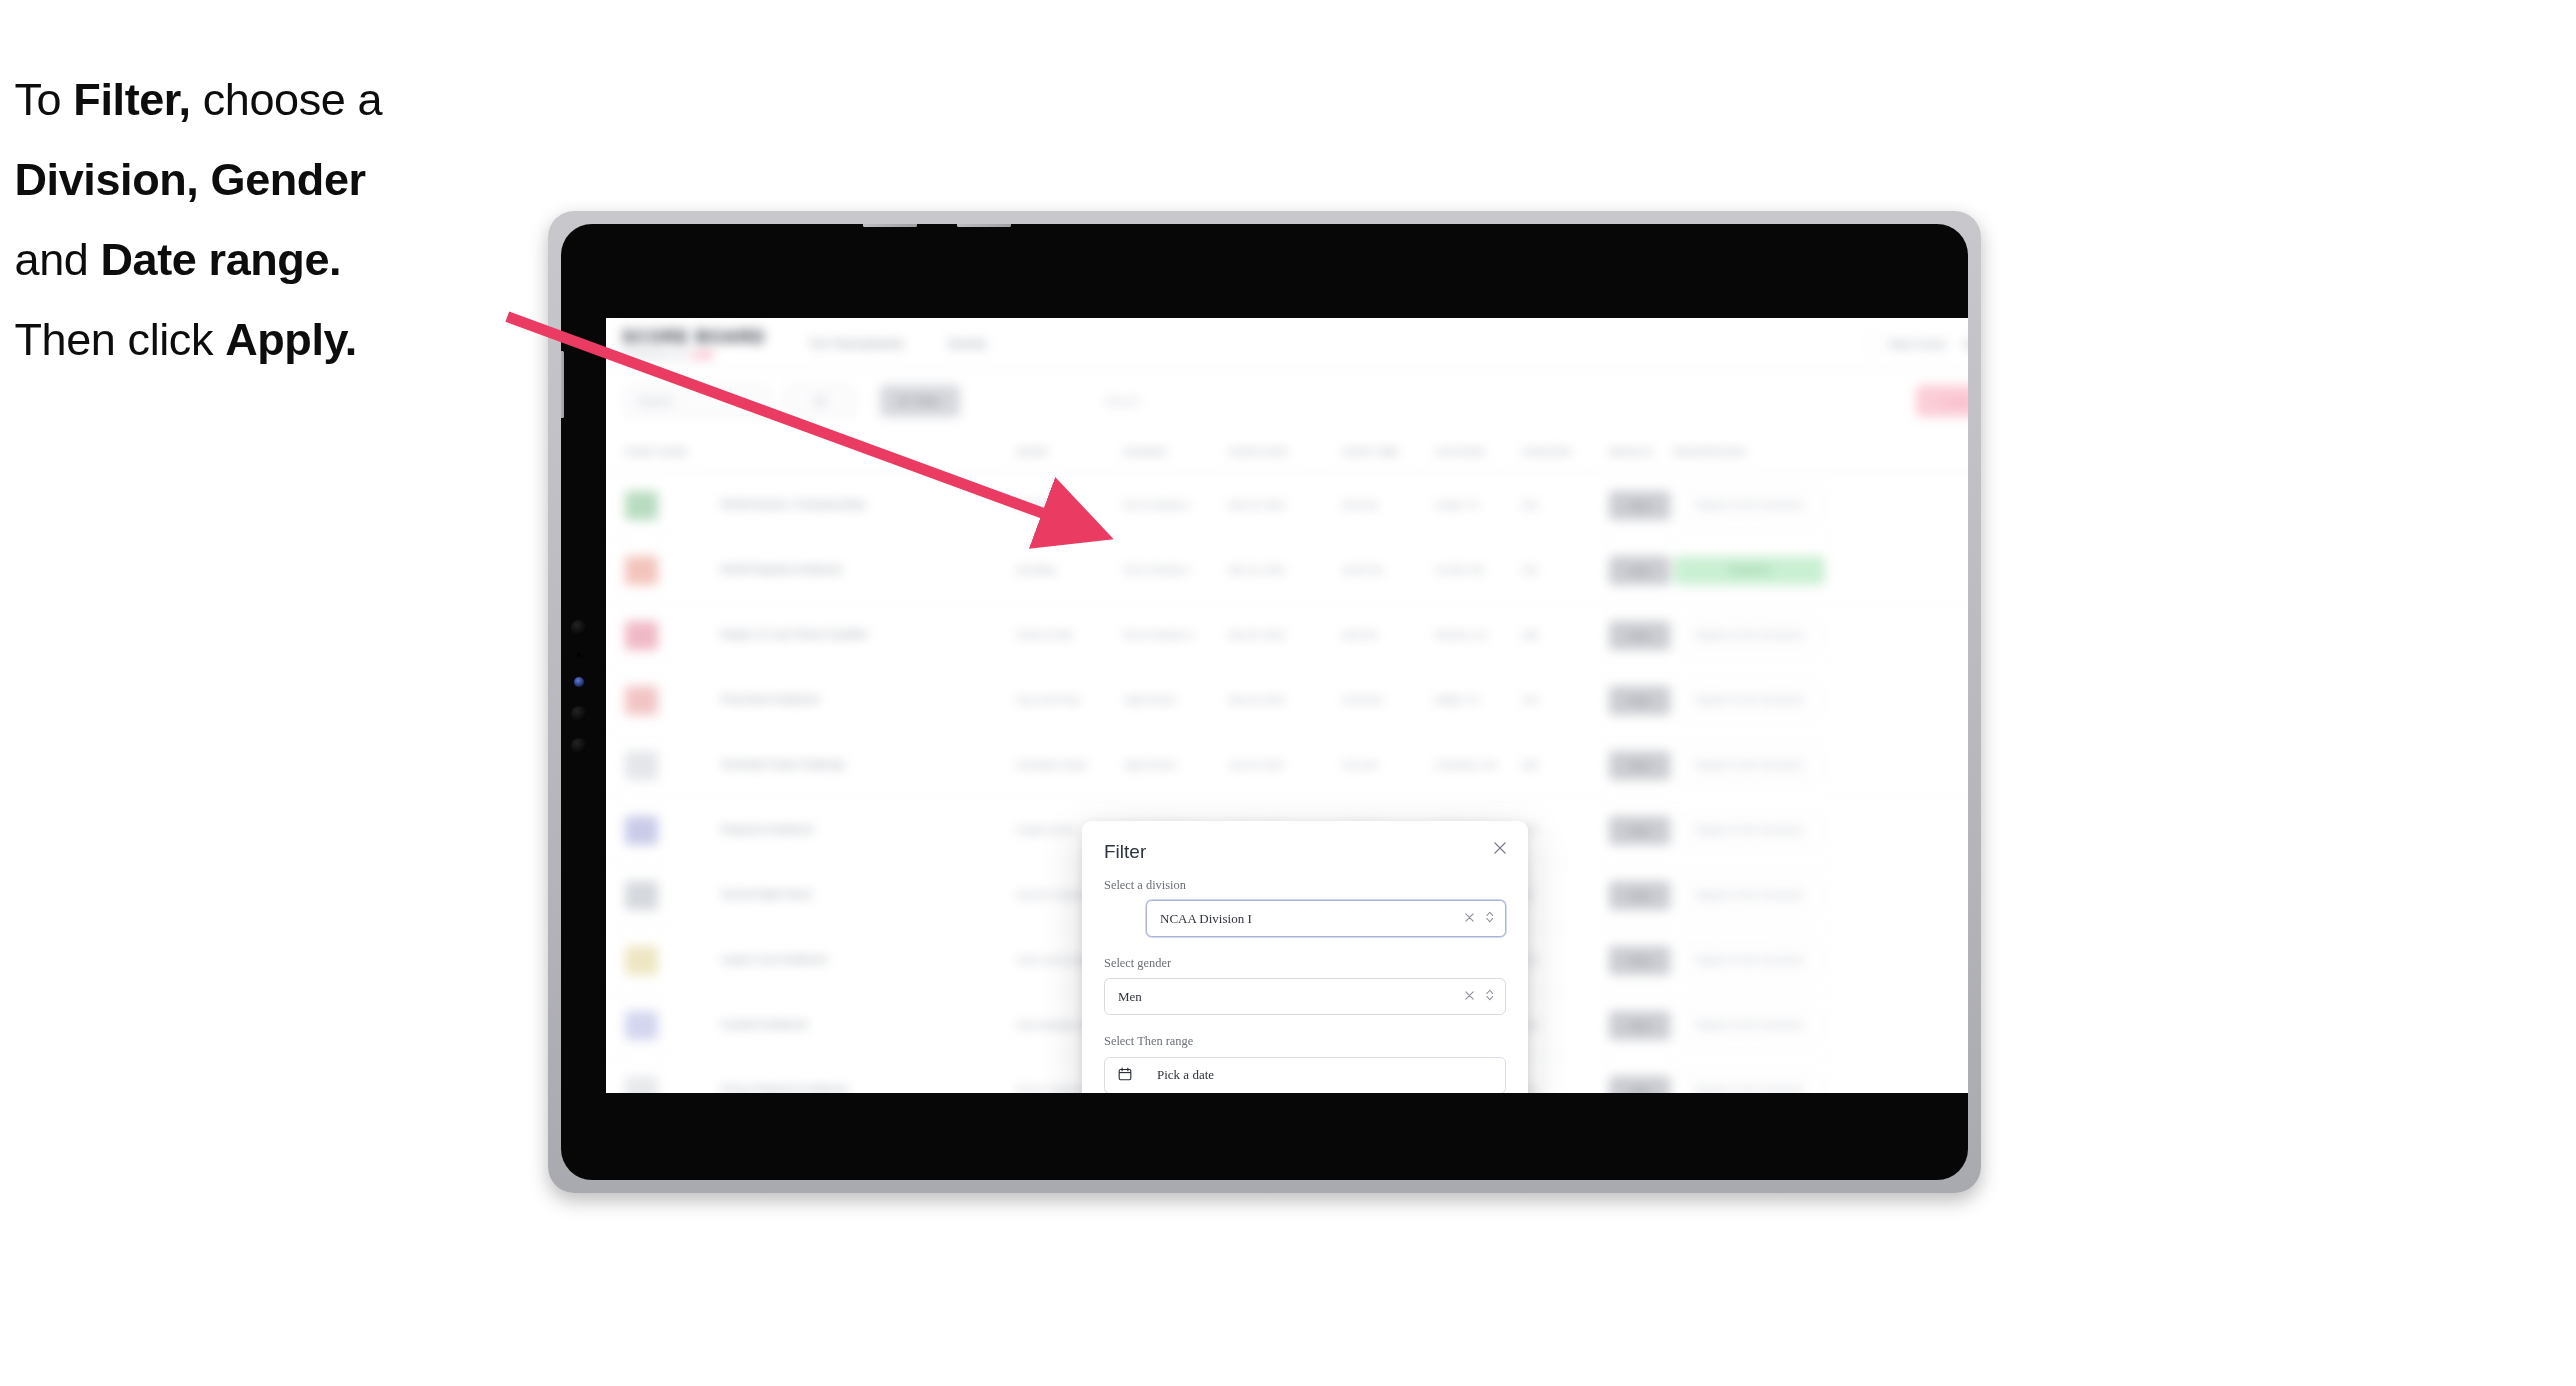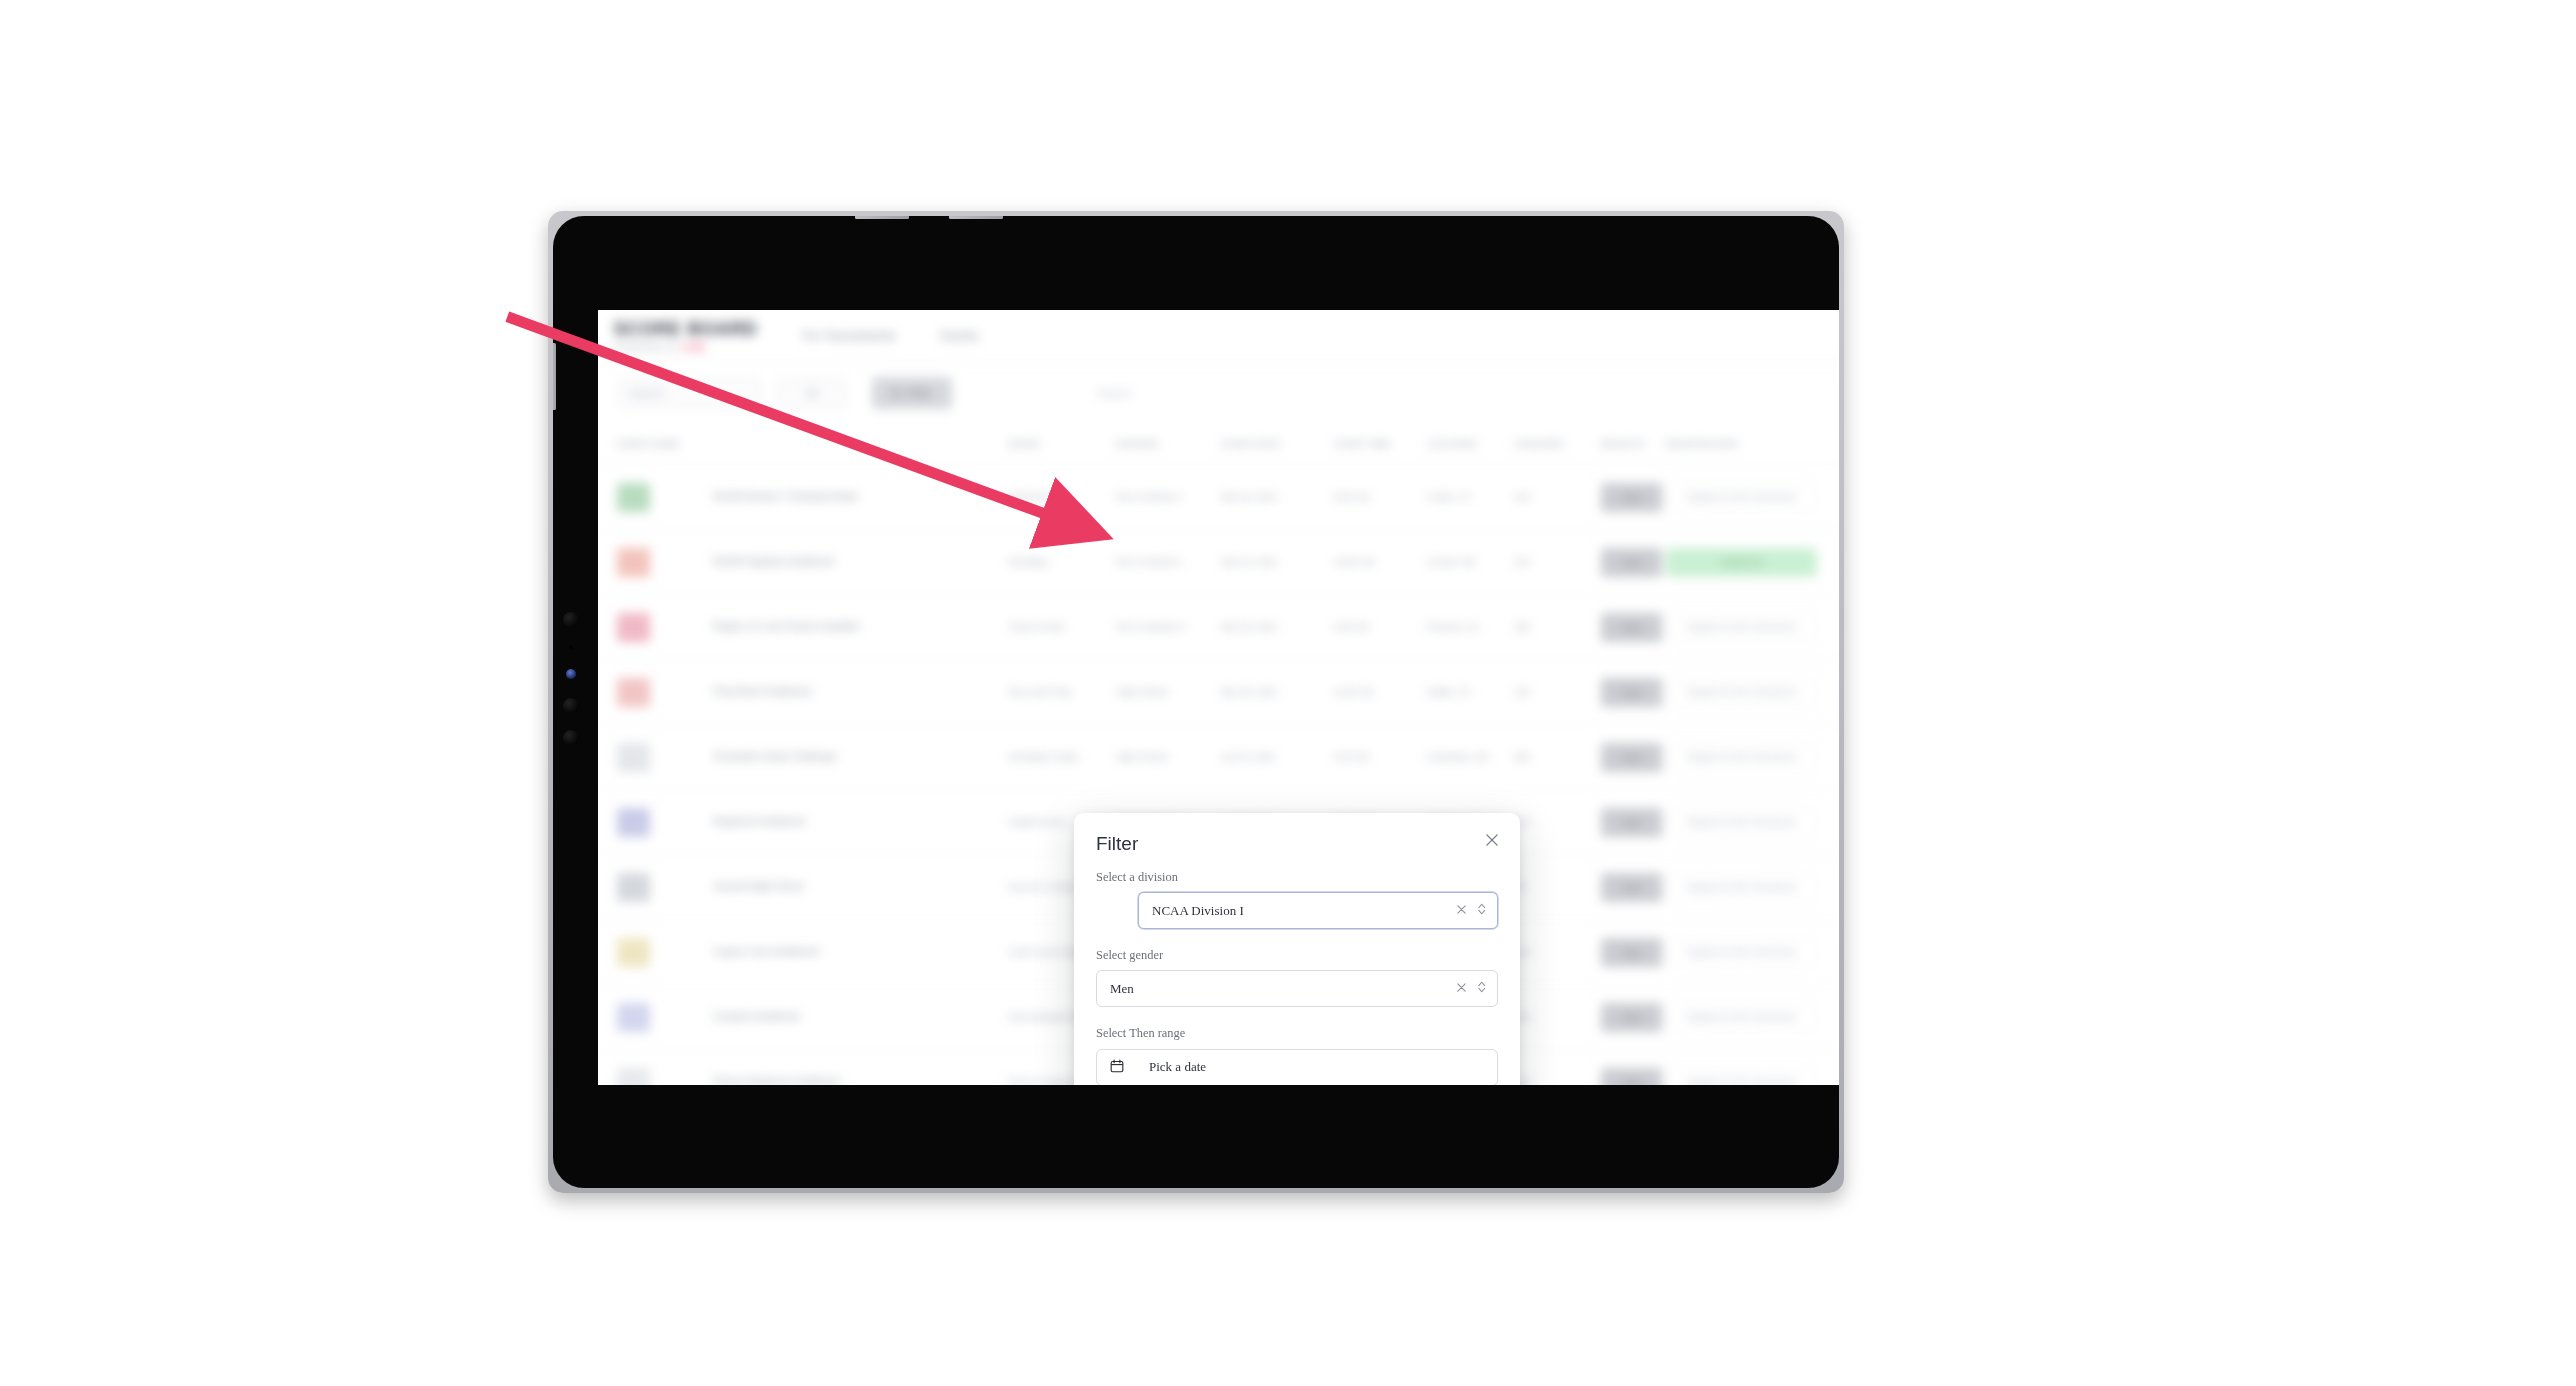--- a/index.html
+++ b/index.html
@@ -42,25 +42,25 @@
     width: 655px;
     height: 291px;
     pointer-events: none;
   }
 
   
   #tablet {
     position: absolute;
     left: 548px;
     top: 211px;
-    width: 1296px;
+    width: 1433px;
     height: 982px;
     background: linear-gradient(180deg,#c8c8cc 0%,#b9b9bf 50%,#a9a9b0 100%);
-    border-radius: 15px;
-    padding: 5px;
+    border-radius: 26px;
+    padding: 13px;
     box-shadow: 0 7.3px 19px rgba(0,0,0,0.26);
   }
   #tablet-inner {
     position: relative;
     width: 100%;
     height: 100%;
     background: #070707;
     border-radius: 31px;
     overflow: hidden;
   }
@@ -274,20 +274,26 @@
   #modal-foot {
     display: flex; align-items: center;
     padding: 19px 22px 22px 22px;
   }
 </style>
 </head>
 <body>
 
 <div id="stage">
 
+  <div id="caption">
+    <div class="line"><span>To </span><span class="b">Filter,</span><span> choose a</span></div>
+    <div class="line"><span class="b">Division, Gender</span></div>
+    <div class="line"><span>and </span><span class="b">Date range.</span></div>
+    <div class="line"><span>Then click </span><span class="b">Apply.</span></div>
+  </div>
 
   <div id="tablet">
     <div id="tablet-inner">
 
       <div class="hw-btn" id="hw-top-1"></div>
       <div class="hw-btn" id="hw-top-2"></div>
       <div class="hw-btn" id="hw-left-1"></div>
 
       <div id="cam-cluster">
         <div class="cam-dot" style="top:0px;"></div>

